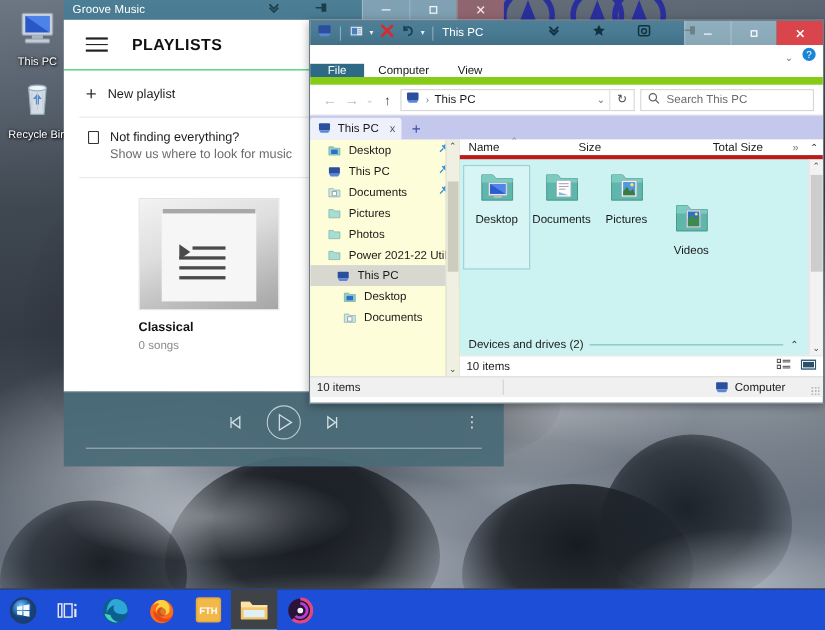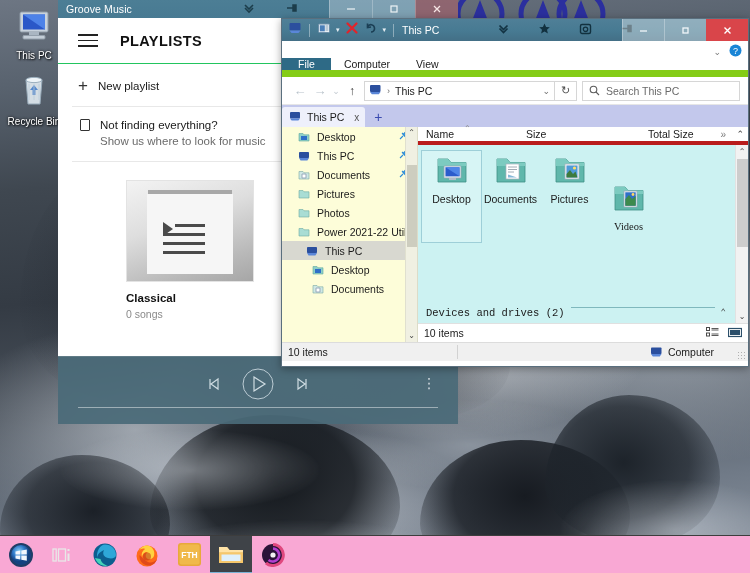--- a/index.html
+++ b/index.html
@@ -190,21 +190,21 @@
   .colh.name .sortcaret { position: absolute; left: 46px; top: -4px; font-size: 8px; color: #8a8a8a; }
   .colh.type { width: 122px; }
   .colh.size { width: 108px; }
   .colh-more { position: absolute; right: 22px; color: #7a7a7a; font-size: 10px; }
   .colh-up { position: absolute; right: 4px; color: #3a3a3a; font-size: 9px; }
   #fe-files { flex: 1; background: #ccf2f2; position: relative; overflow: hidden; }
   .file-grid { display: flex; flex-wrap: wrap; padding: 6px 0 0 4px; width: 296px; }
   .file-item { width: 59px; text-align: center; padding-top: 4px; padding-bottom: 10px; cursor: pointer; }
   .file-item.selected { outline: 1px solid #9ecfd8; background: rgba(255,255,255,0.22); }
   .file-item .fname { font-size: 10.5px; color: #1a1a1a; margin-top: 2px; display: block; }
-  .dd-head { position: absolute; left: 8px; right: 22px; bottom: 4px; display: flex; align-items: flex-start; gap: 6px; font-family: Liberation Mono, monospace; }
+  .dd-head { position: absolute; left: 8px; right: 22px; bottom: 4px; display: flex; align-items: center; gap: 6px; }
   .dd-head .ddtxt { font-size: 10.5px; color: #1a1a1a; white-space: nowrap; }
   .dd-head .ddline { flex: 1; height: 1px; background: #7fb8bd; }
   .dd-head .ddcaret { font-size: 9px; color: #3a3a3a; }
   .files-sb { position: absolute; right: 0; top: 0; width: 13px; height: 100%; background: #f2f2f2; border-left: 1px solid #e2e2e2;}
   .files-sb .up, .files-sb .dn { text-align: center; font-size: 8px; color: #444; height: 13px; line-height: 13px; }
   .files-sb .thumb { position: absolute; top: 14px; left: 1px; width: 11px; height: 88px; background: #cdcdcd; }
 
   #fe-innerstatus {
     height: 19px; background: #ffffff; border-top: 1px solid #e0e0e0; display: flex; align-items: center;
     padding: 0 6px; font-size: 10.5px; color: #1a1a1a; position: relative;
@@ -215,21 +215,21 @@
     padding: 0 6px; font-size: 10.5px; color: #1a1a1a; position: relative;
   }
   .st-div { position: absolute; left: 175px; top: 2px; bottom: 2px; width: 1px; background: #d2d2d2; }
   .st-computer { position: absolute; right: 34px; display: flex; align-items: center; gap: 5px; }
   .grip { position: absolute; right: 3px; bottom: 2px; width: 8px; height: 8px;
     background-image: radial-gradient(#b0b0b0 1px, transparent 1px); background-size: 3px 3px; }
 
   
   #taskbar {
     position: absolute; left: 0; bottom: 0; width: 750px; height: 38px;
-    background: #f9a8d4; border-top: 1px solid #3d3d3d; display: flex; align-items: center;
+    background: #1d4ed8; border-top: 1px solid #3d3d3d; display: flex; align-items: center;
   }
   .tb-item { width: 42px; height: 38px; display: flex; align-items: center; justify-content: center; cursor: pointer; }
   .tb-item.active { background: #3f4348; box-shadow: inset 0 -2px 0 #7bb3d6; }
 </style>
 </head>
 <body>
 
 <div id="screen">
 
   <div id="wallpaper">
@@ -640,21 +640,21 @@
               <svg width="34" height="32" viewBox="0 0 34 32">
                 <path d="M3 4 L13 4 L16 7.5 L31 7.5 L31 27 L3 27 Z" fill="#5fb7ab" stroke="#3f8f86" stroke-width="0.8"></path>
                 <path d="M3 4 L13 4 L16 7.5 L31 7.5 L31 11 L3 11 Z" fill="#7ccbc0"></path>
                 <rect x="12" y="9" width="14" height="15" fill="#eef2f6" stroke="#a6b2be" stroke-width="0.7"></rect>
                 <rect x="13.5" y="10.5" width="11" height="12" fill="#4f9ad8"></rect>
                 <path d="M13.5 19 L17 15 L20 19 L22.5 16.5 L24.5 22.5 L13.5 22.5 Z" fill="#3d7a3d"></path>
                 <circle cx="21.5" cy="13" r="1.6" fill="#ffe06a"></circle>
               </svg>
               <span class="fname">Pictures</span>
             </div>
-            <div class="file-item" style="margin-top:28px;font-family:Liberation Serif, serif;">
+            <div class="file-item" style="margin-top:28px;">
               <svg width="34" height="32" viewBox="0 0 34 32">
                 <path d="M3 4 L13 4 L16 7.5 L31 7.5 L31 27 L3 27 Z" fill="#5fb7ab" stroke="#3f8f86" stroke-width="0.8"></path>
                 <path d="M3 4 L13 4 L16 7.5 L31 7.5 L31 11 L3 11 Z" fill="#7ccbc0"></path>
                 <rect x="12" y="8" width="13" height="16" fill="#e8eef4" stroke="#9aa8b6" stroke-width="0.7"></rect>
                 <rect x="13.3" y="9.3" width="10.4" height="13.4" fill="#2f6fc8"></rect>
                 <path d="M13.3 16 L17 12 L20 16 L23.7 13 L23.7 22.7 L13.3 22.7 Z" fill="#3d8a4d"></path>
                 <circle cx="21" cy="11.5" r="1.4" fill="#ffd95e"></circle>
               </svg>
               <span class="fname">Videos</span>
             </div>

